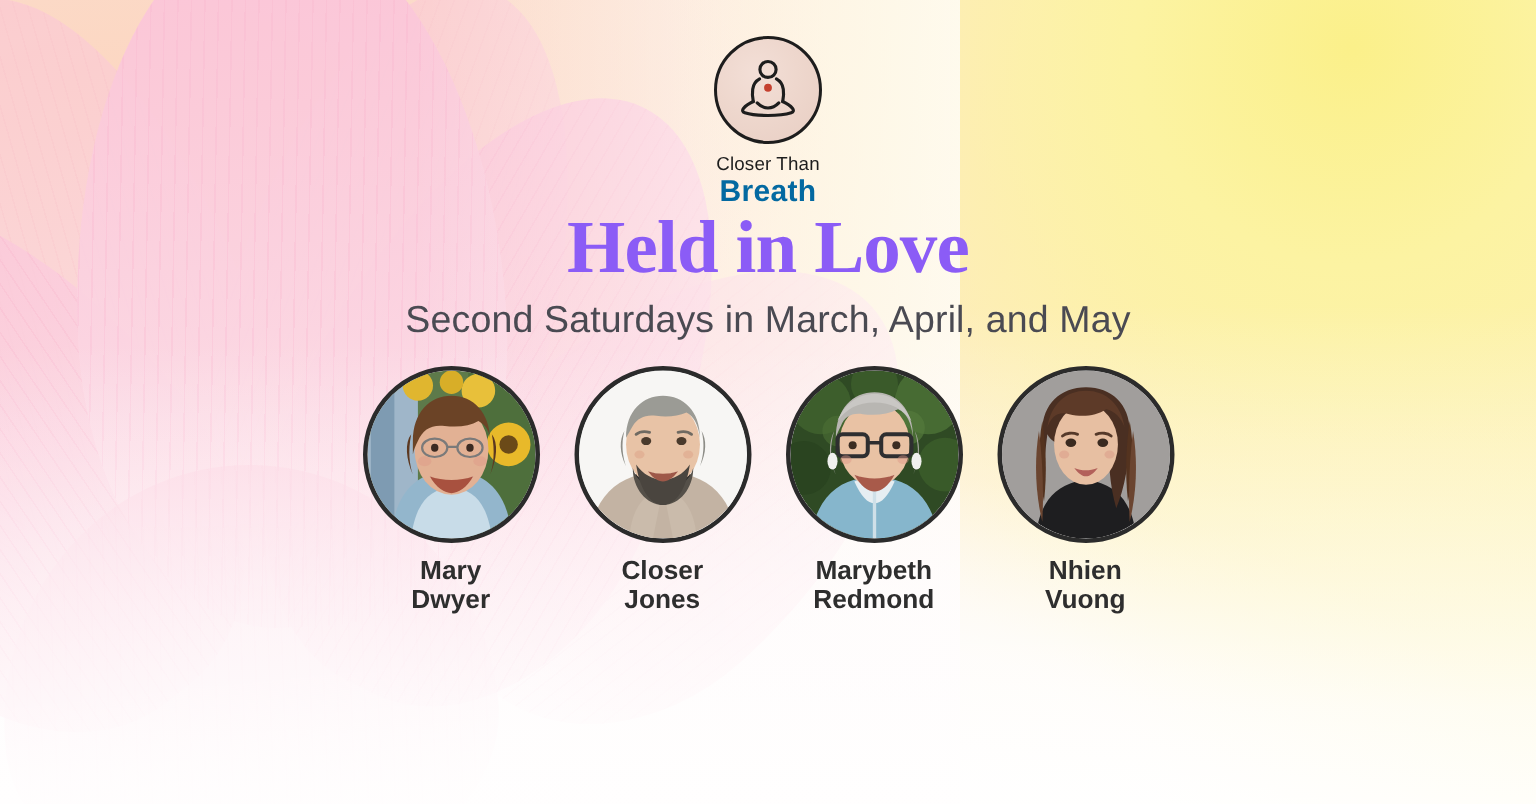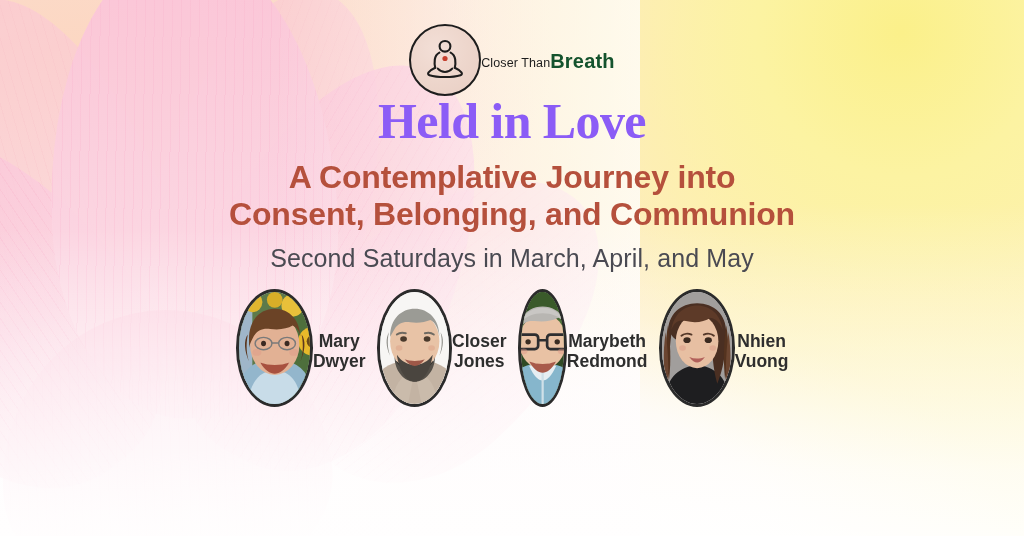--- a/index.html
+++ b/index.html
@@ -175,21 +175,21 @@
     height: 100%;
     display: flex;
     flex-direction: column;
     align-items: center;
   }
 
   
   .logo-block {
     margin-top: 24px;
     display: flex;
-    flex-direction: row;
+    flex-direction: column;
     align-items: center;
   }
 
   .logo-mark {
     width: 68px;
     height: 68px;
     border-radius: 50%;
     border: 2.5px solid #1d1d1d;
     background:
       radial-gradient(circle at 38% 34%, #f3dfd7 0%, #eed7cd 45%, #e8cec3 100%);
@@ -208,21 +208,21 @@
     letter-spacing: 0.1px;
     color: #1d1d1d;
     font-weight: 400;
     line-height: 1;
   }
 
   .logo-text-bottom {
     margin-top: 2px;
     font-size: 20px;
     font-weight: 700;
-    color: #14532d;
+    color: #0369a1;
     letter-spacing: 0.2px;
     line-height: 1.05;
   }
 
   
   .headline {
     font-size: 50px;
     font-weight: 700;
     color: #8b5cf6;
     letter-spacing: -0.6px;
@@ -254,21 +254,21 @@
     margin-top: 18px;
     display: flex;
     justify-content: center;
     align-items: flex-start;
     gap: 11px;
   }
 
   .presenter {
     width: 130px;
     display: flex;
-    flex-direction: row;
+    flex-direction: column;
     align-items: center;
   }
 
   .avatar {
     width: 112px;
     height: 112px;
     border-radius: 50%;
     border: 3px solid #2b2b2b;
     overflow: hidden;
     position: relative;
@@ -322,24 +322,20 @@
           </g>
           <circle cx="32" cy="30.5" r="2.6" fill="#c5402f"></circle>
         </svg>
       </div>
       <div class="logo-text-top">Closer Than</div>
       <div class="logo-text-bottom">Breath</div>
     </div>
 
     <div class="headline">Held in Love</div>
 
-    <div class="subtitle">
-      <div>A Contemplative Journey into</div>
-      <div>Consent, Belonging, and Communion</div>
-    </div>
 
     <div class="dateline">Second Saturdays in March, April, and May</div>
 
     <div class="presenters">
 
       <div class="presenter">
         <div class="avatar">
           <svg viewBox="0 0 100 100" preserveAspectRatio="xMidYMid slice" aria-hidden="true">
             <defs>
               <clipPath id="c1">

